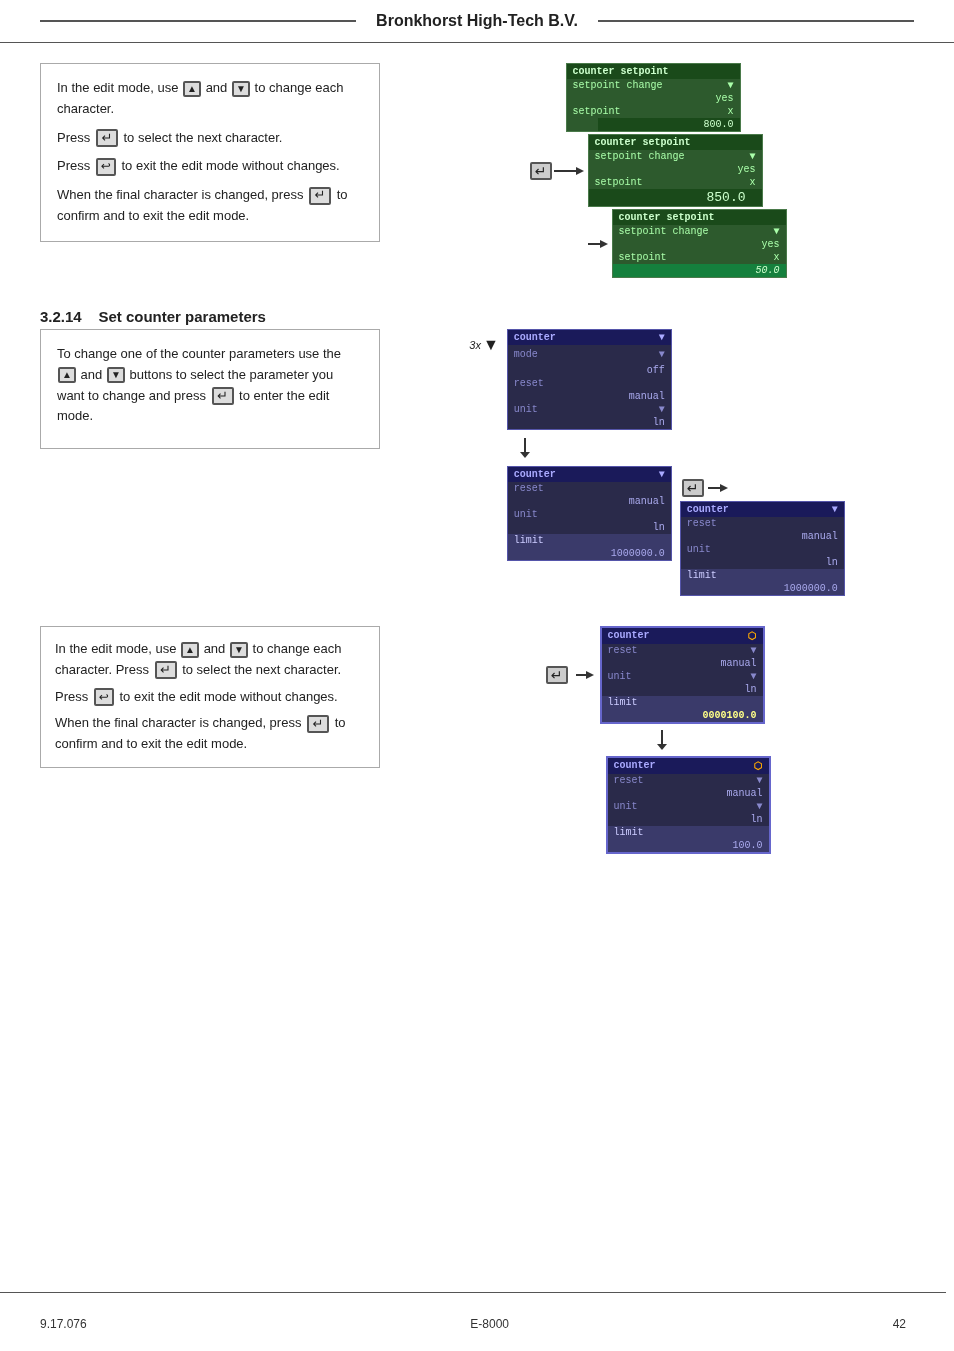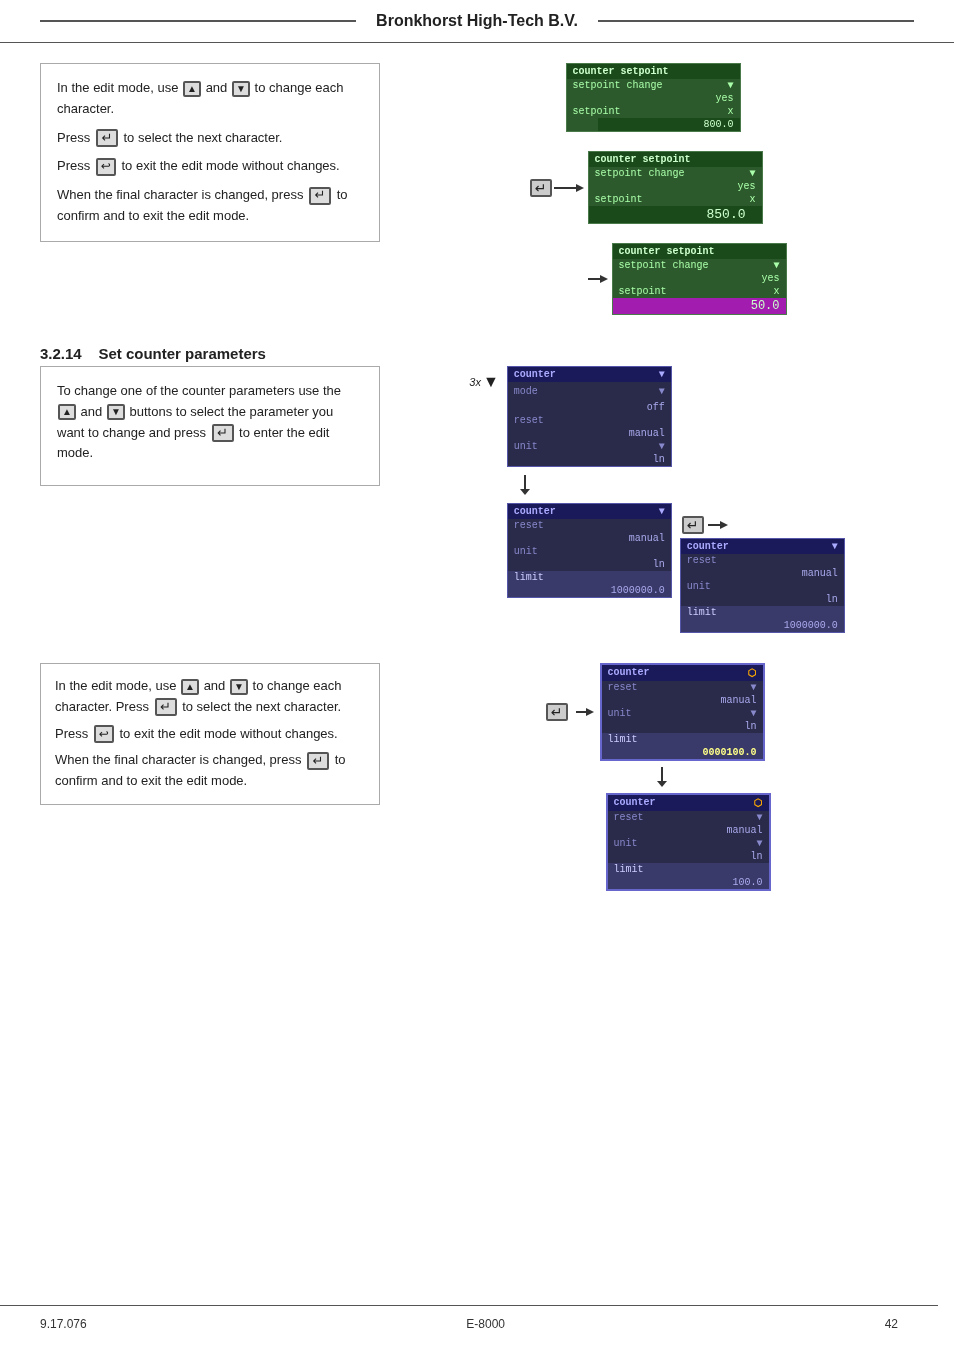--- a/index.html
+++ b/index.html
@@ -83,25 +83,25 @@
       font-weight: bold;
       margin-bottom: 4px;
       margin-top: 10px;
     }
 
     
     .page-footer {
       position: absolute;
       bottom: 20px;
       left: 0;
-      right: 16px;
+      right: 8px;
       border-top: 1.5px solid #555;
       display: flex;
       justify-content: space-between;
-      padding: 11px 40px 0;
+      padding: 24px 40px 0;
       font-size: 12px;
       color: #333;
     }
 
     .enter-btn {
       display: inline-flex;
       align-items: center;
       justify-content: center;
       border: 2px solid #555;
       border-radius: 2px;
@@ -180,21 +180,21 @@
       </p>
       <p>
         Press <span class="undo-btn">↩</span> to exit the edit mode without changes.
       </p>
       <p>
         When the final character is changed, press <span class="enter-btn">↵</span> to confirm and to exit the edit mode.
       </p>
     </div>
 
     <div class="display-area">
-      <div style="display:flex; flex-direction:column; gap:19px; align-items:flex-start; position:relative;">
+      <div style="display:flex; flex-direction:column; gap:2px; align-items:flex-start; position:relative;">
 
         <div class="panel-row-with-key">
           <div style="width:30px;"></div>
           <div style="background:#2d5a2d; border:1px solid #4a7a4a; width:175px; font-family:'Courier New',monospace; font-size:10px;">
             <div style="background:#1a4a1a; color:#ccffcc; padding:2px 6px; font-weight:bold; font-size:10px; display:flex; justify-content:space-between;">
               <span>counter setpoint</span>
               <span></span>
             </div>
             <div style="display:flex; justify-content:space-between; padding:1px 6px; color:#aaffaa; font-size:10px;">
               <span>setpoint change</span>
@@ -259,21 +259,21 @@
               <span>setpoint change</span>
                 <span>▼</span>
             </div>
             <div style="display:flex; justify-content:flex-end; padding:1px 6px; color:#aaffaa; font-size:10px;">
               <span>yes</span>
             </div>
             <div style="display:flex; justify-content:space-between; padding:1px 6px; color:#aaffaa; font-size:10px;">
               <span>setpoint</span>
                 <span>x</span>
             </div>
-            <div style="display:flex; justify-content:flex-end; padding:1px 6px; color:#ccffcc; font-size:12px; background:#a21caf;">
+            <div style="display:flex; justify-content:flex-end; padding:1px 6px; color:#ccffcc; font-size:10px; background:#15803d;font-style:italic;">
               <span>50.0</span>
             </div>
           </div>
         </div>
 
       </div>
     </div>
   </div>
 
   <div class="section-heading">

